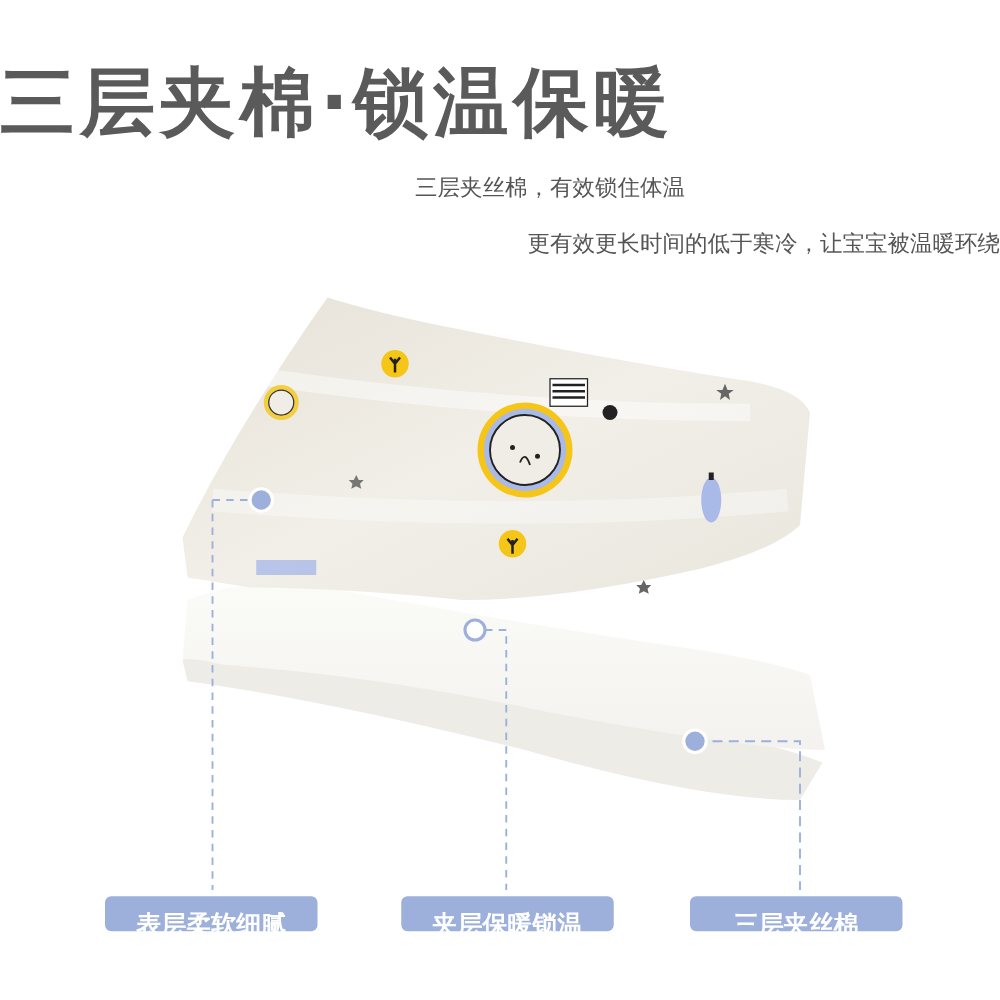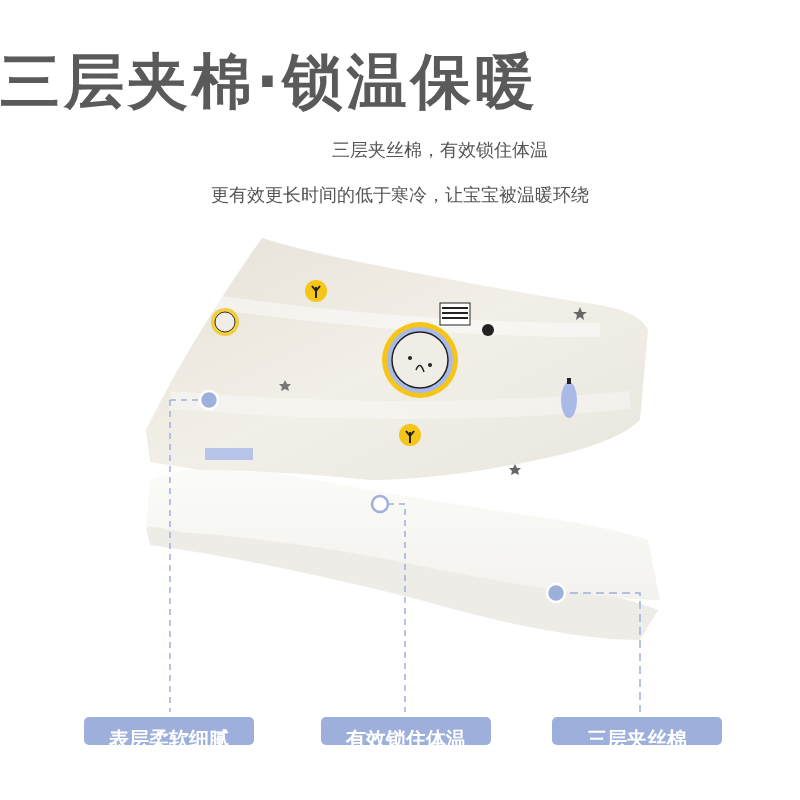--- a/index.html
+++ b/index.html
@@ -1,19 +1,19 @@
 <!DOCTYPE html>
 <html><head>
 <meta charset="utf-8">
 <style>
   html, body { margin:0; padding:0; }
   body { width:800px; height:800px; background:#ffffff; position:relative; overflow:hidden; font-family:"DejaVu Sans", sans-serif; }
   .title { position:absolute; left:0; top:42px; width:800px; text-align:left; font-size:60px; font-weight:bold; color:#5a5a5a; letter-spacing:4px; }
   .sub1 { position:absolute; left:0; top:138px; width:800px; text-align:center; font-size:18px; color:#555;margin-left:40px; }
-  .sub2 { position:absolute; left:0; top:183px; width:800px; text-align:center; font-size:18px; color:#555; }
+  .sub2 { position:absolute; left:0; top:183px; width:800px; text-align:right; font-size:18px; color:#555; }
   .illus { position:absolute; left:0; top:0; }
   .btn { position:absolute; top:717px; height:28px; background:#9db0dc; border-radius:5px; color:#fff; font-size:20px; font-weight:bold; text-align:center; line-height:44px; }
 </style>
 </head>
 <body>
 
 <div class="title">三层夹棉·锁温保暖</div>
 <div class="sub1">三层夹丝棉，有效锁住体温</div>
 <div class="sub2">更有效更长时间的低于寒冷，让宝宝被温暖环绕</div>
 
@@ -86,14 +86,14 @@
     <path d="M388 504 H405 V712" stroke="#9db0dc" stroke-width="1.5" stroke-dasharray="6,5" fill="none"></path>
     <circle cx="380" cy="504" r="8" fill="#fff" stroke="#9db0dc" stroke-width="2.5"></circle>
   </g>
   <g>
     <path d="M557 593 H640 V712" stroke="#9db0dc" stroke-width="1.5" stroke-dasharray="8,5" fill="none"></path>
     <circle cx="556" cy="593" r="9" fill="#9db0dc" stroke="#fff" stroke-width="2.5"></circle>
   </g>
 </svg>
 
 <div class="btn" style="left:84px;width:170px;">表层柔软细腻</div>
-<div class="btn" style="left:321px;width:170px;">有效锁住体温</div>
+<div class="btn" style="left:321px;width:170px;">夹层保暖锁温</div>
 <div class="btn" style="left:552px;width:170px;">三层夹丝棉</div>
 
 </body></html>

